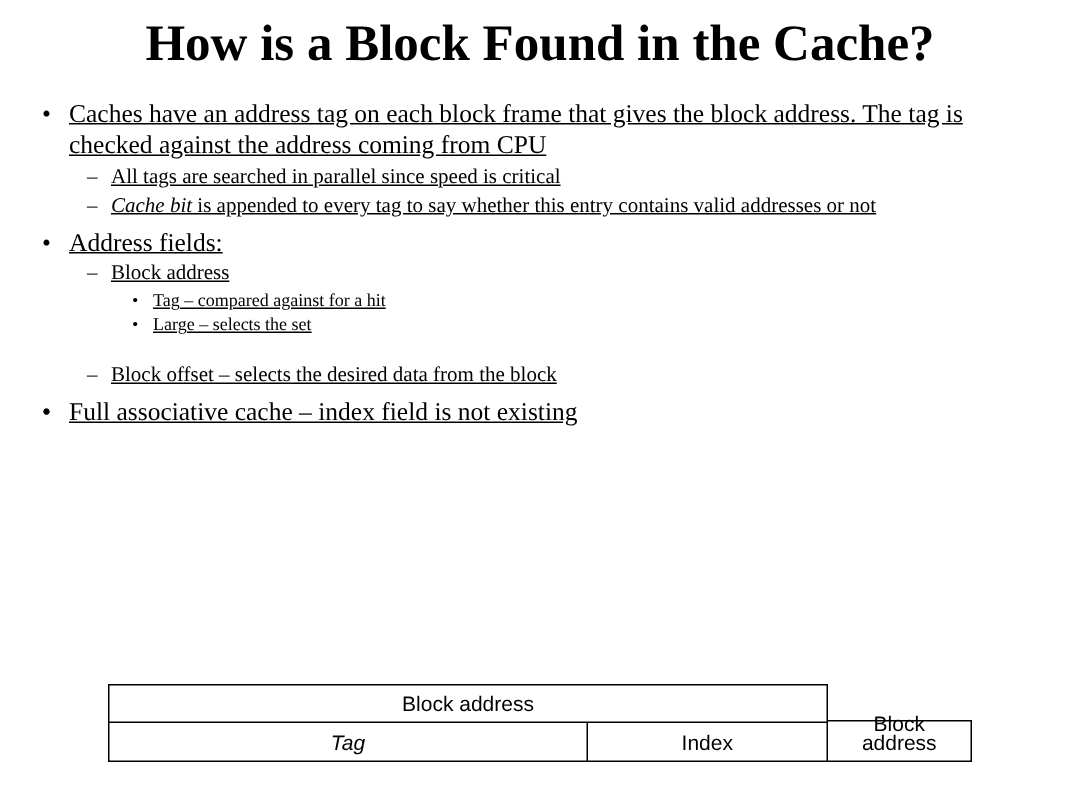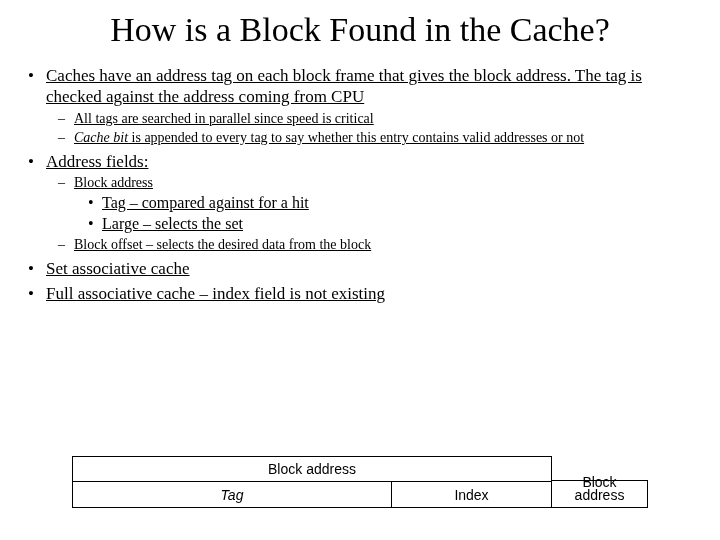--- a/index.html
+++ b/index.html
@@ -13,21 +13,21 @@
   }
   .slide {
     width: 720px;
     height: 540px;
     position: relative;
     box-sizing: border-box;
   }
   .title {
     text-align: center;
     font-size: 34px;
-    font-weight: normal;
+    font-weight: bold;
     margin: 10px 30px 16px 30px;
     line-height: 1.15;
   }
   .content {
     margin: 0 20px;
   }
   ul.level1 {
     list-style: none;
     margin: 0;
     padding: 0;
@@ -59,23 +59,23 @@
     line-height: 1.25;
   }
   ul.level2 > li::before {
     content: "–";
     position: absolute;
     left: 12px;
     top: 0;
   }
   ul.level3 {
     list-style: none;
-    margin: 2px 0 2px 0;
+    margin: 2px 0 18px 0;
     padding: 0;
-    font-size: 16px;
+    font-size: 12px;
   }
   ul.level3 > li {
     position: relative;
     padding-left: 28px;
     margin-bottom: 1px;
     line-height: 1.25;
   }
   ul.level3 > li::before {
     content: "•";
     position: absolute;
@@ -139,21 +139,20 @@
             <ul class="level3">
               <li>Tag – compared against for a hit</li>
               <li>Large – selects the set</li>
             </ul>
           </li>
           <li>Block offset – selects the desired data from the block</li>
         </ul>
       </li>
 
       <li>
-        <span>Set associative cache</span>
       </li>
 
       <li>
         <span>Full associative cache – index field is not existing</span>
       </li>
 
     </ul>
   </div>
 
   <div class="diagram">

